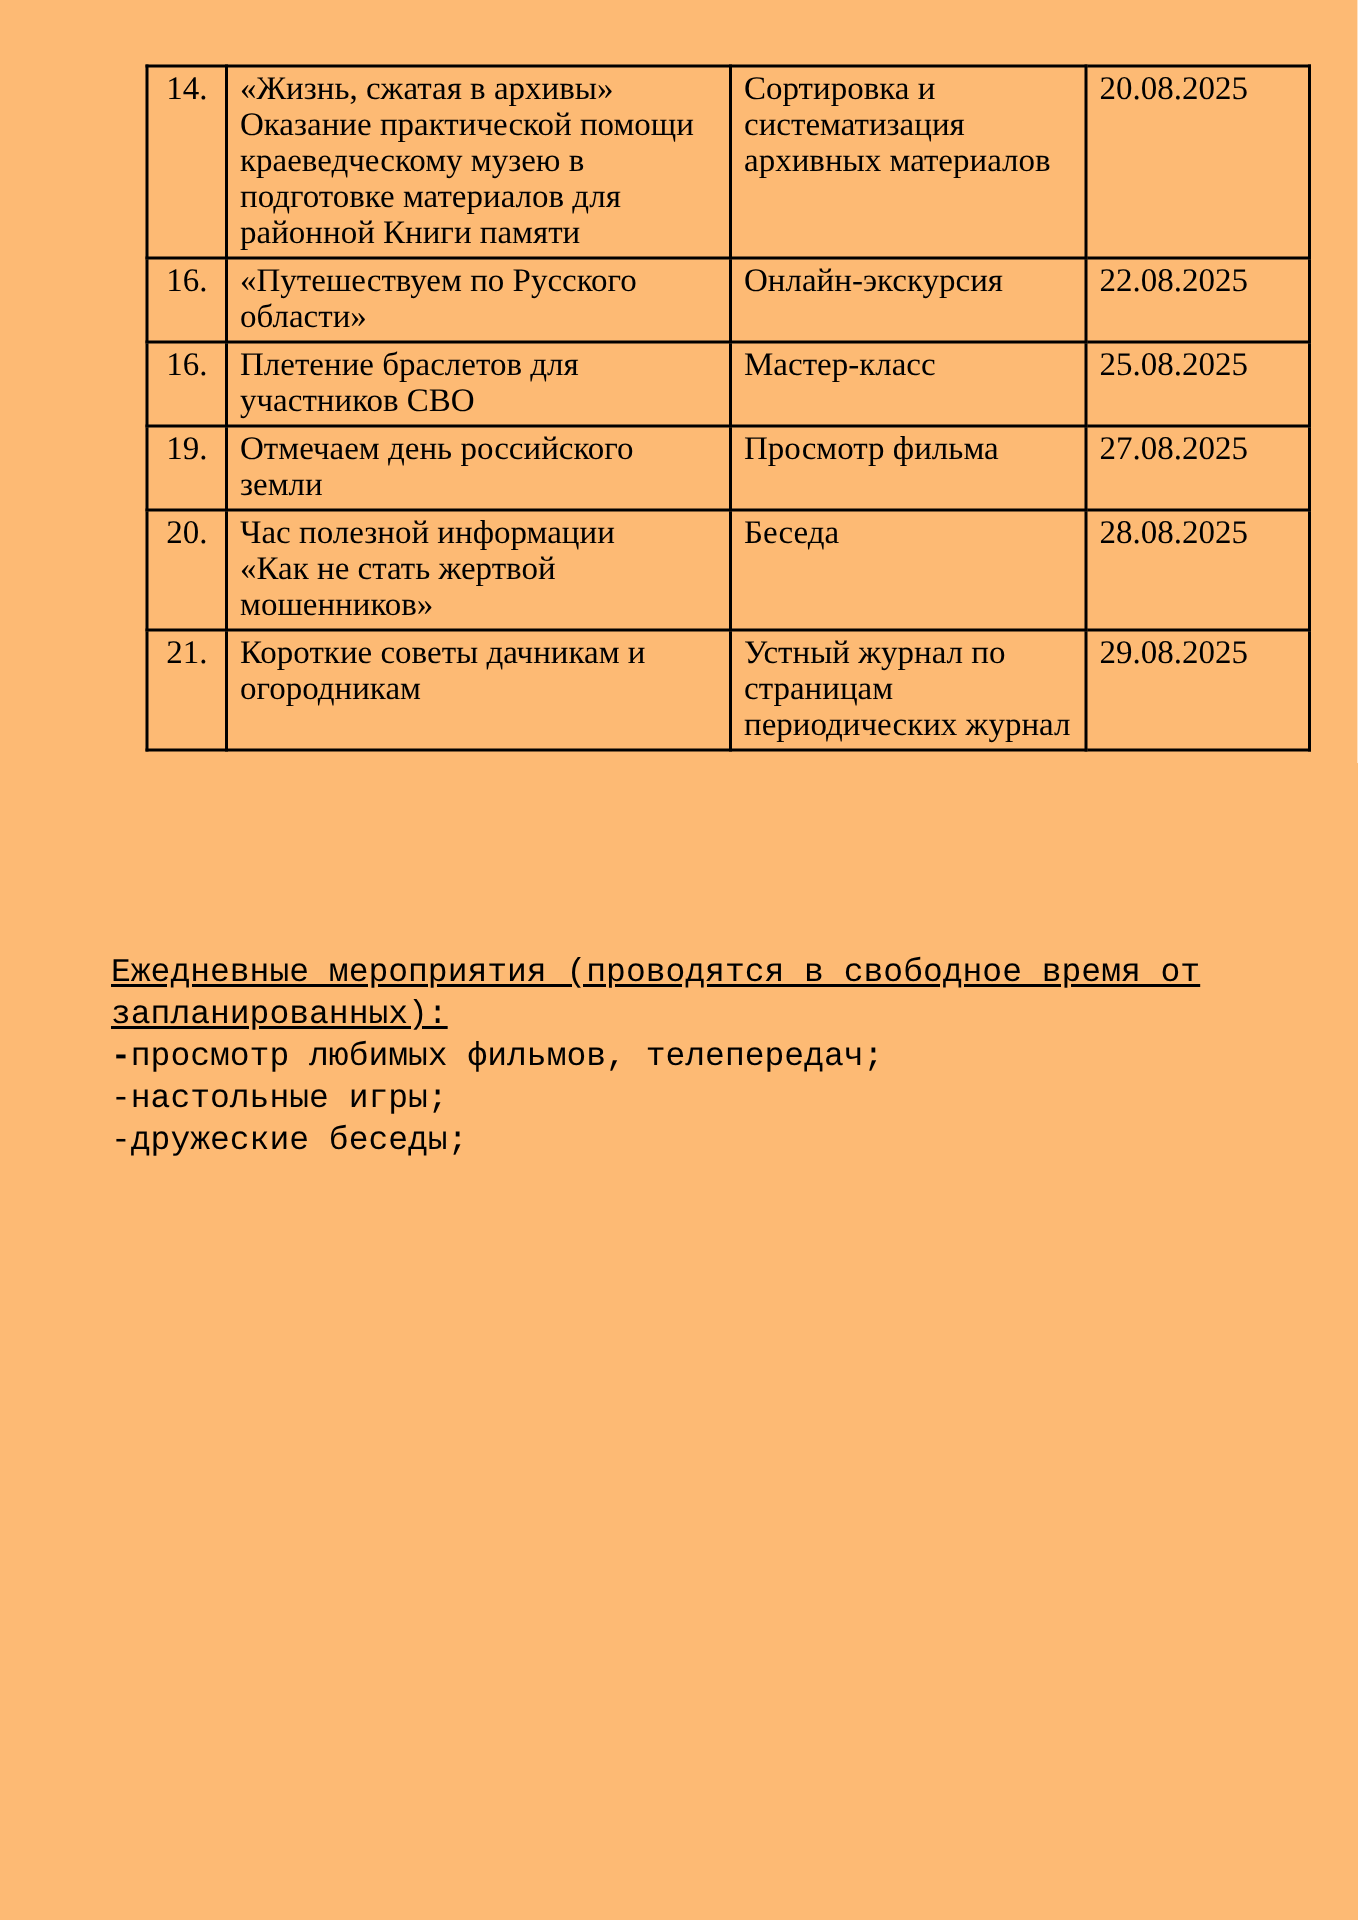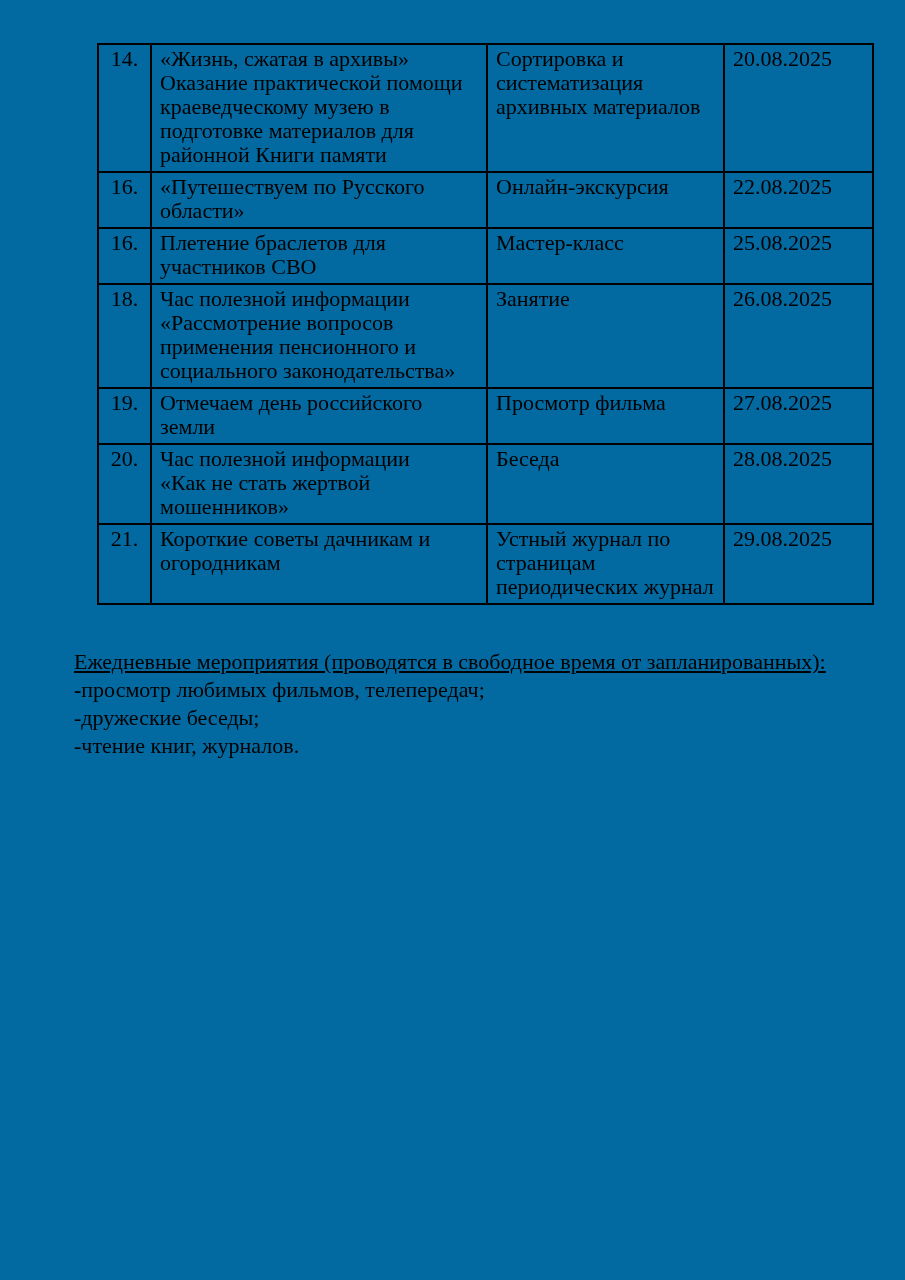--- a/index.html
+++ b/index.html
@@ -4,21 +4,21 @@
 <style>
   html, body {
     margin: 0;
     padding: 0;
     background: #ffffff;
   }
   .page {
     position: relative;
     width: 905px;
     height: 1280px;
-    background: #0369a1;
+    background: #fdba74;
     font-family: "Liberation Serif", "DejaVu Serif", serif;
     color: #000000;
     overflow: hidden;
   }
   table.schedule {
     position: absolute;
     left: 97px;
     top: 43px;
     width: 775px;
     border-collapse: collapse;
@@ -38,24 +38,25 @@
     padding-left: 2px;
     padding-right: 6px;
   }
   td.cell-date {
     padding-left: 2px;
     padding-right: 2px;
   }
   .daily {
     position: absolute;
     left: 74px;
-    top: 648px;
+    top: 635px;
     width: 790px;
     font-size: 22px;
     line-height: 28px;
+    font-family: Liberation Mono, monospace;
   }
   .daily-heading {
     text-decoration: underline;
   }
   .daily-item .dash.bold {
     font-weight: bold;
   }
 </style>
 </head>
 <body>
@@ -90,29 +91,20 @@
         <td class="cell-date">22.08.2025</td>
       </tr>
       <tr>
         <td class="cell-num">16.</td>
         <td class="cell-title">Плетение браслетов для
 участников СВО</td>
         <td class="cell-form">Мастер-класс</td>
         <td class="cell-date">25.08.2025</td>
       </tr>
       <tr>
-        <td class="cell-num">18.</td>
-        <td class="cell-title">Час полезной информации
-«Рассмотрение вопросов
-применения пенсионного и
-социального законодательства»</td>
-        <td class="cell-form">Занятие</td>
-        <td class="cell-date">26.08.2025</td>
-      </tr>
-      <tr>
         <td class="cell-num">19.</td>
         <td class="cell-title">Отмечаем день российского земли</td>
         <td class="cell-form">Просмотр фильма</td>
         <td class="cell-date">27.08.2025</td>
       </tr>
       <tr>
         <td class="cell-num">20.</td>
         <td class="cell-title">Час полезной информации
 «Как не стать жертвой
 мошенников»</td>
@@ -127,17 +119,17 @@
 страницам
 периодических журнал</td>
         <td class="cell-date">29.08.2025</td>
       </tr>
     </tbody>
   </table>
 
   <div class="daily">
     <div class="daily-heading">Ежедневные мероприятия (проводятся в свободное время от запланированных):</div>
     <div class="daily-item"><span class="dash bold">-</span><span>просмотр любимых фильмов, телепередач;</span></div>
+    <div class="daily-item"><span class="dash">-</span><span>настольные игры;</span></div>
     <div class="daily-item"><span class="dash">-</span><span>дружеские беседы;</span></div>
-    <div class="daily-item"><span class="dash">-</span><span>чтение книг, журналов.</span></div>
   </div>
 
 </div>
 
 </body></html>

